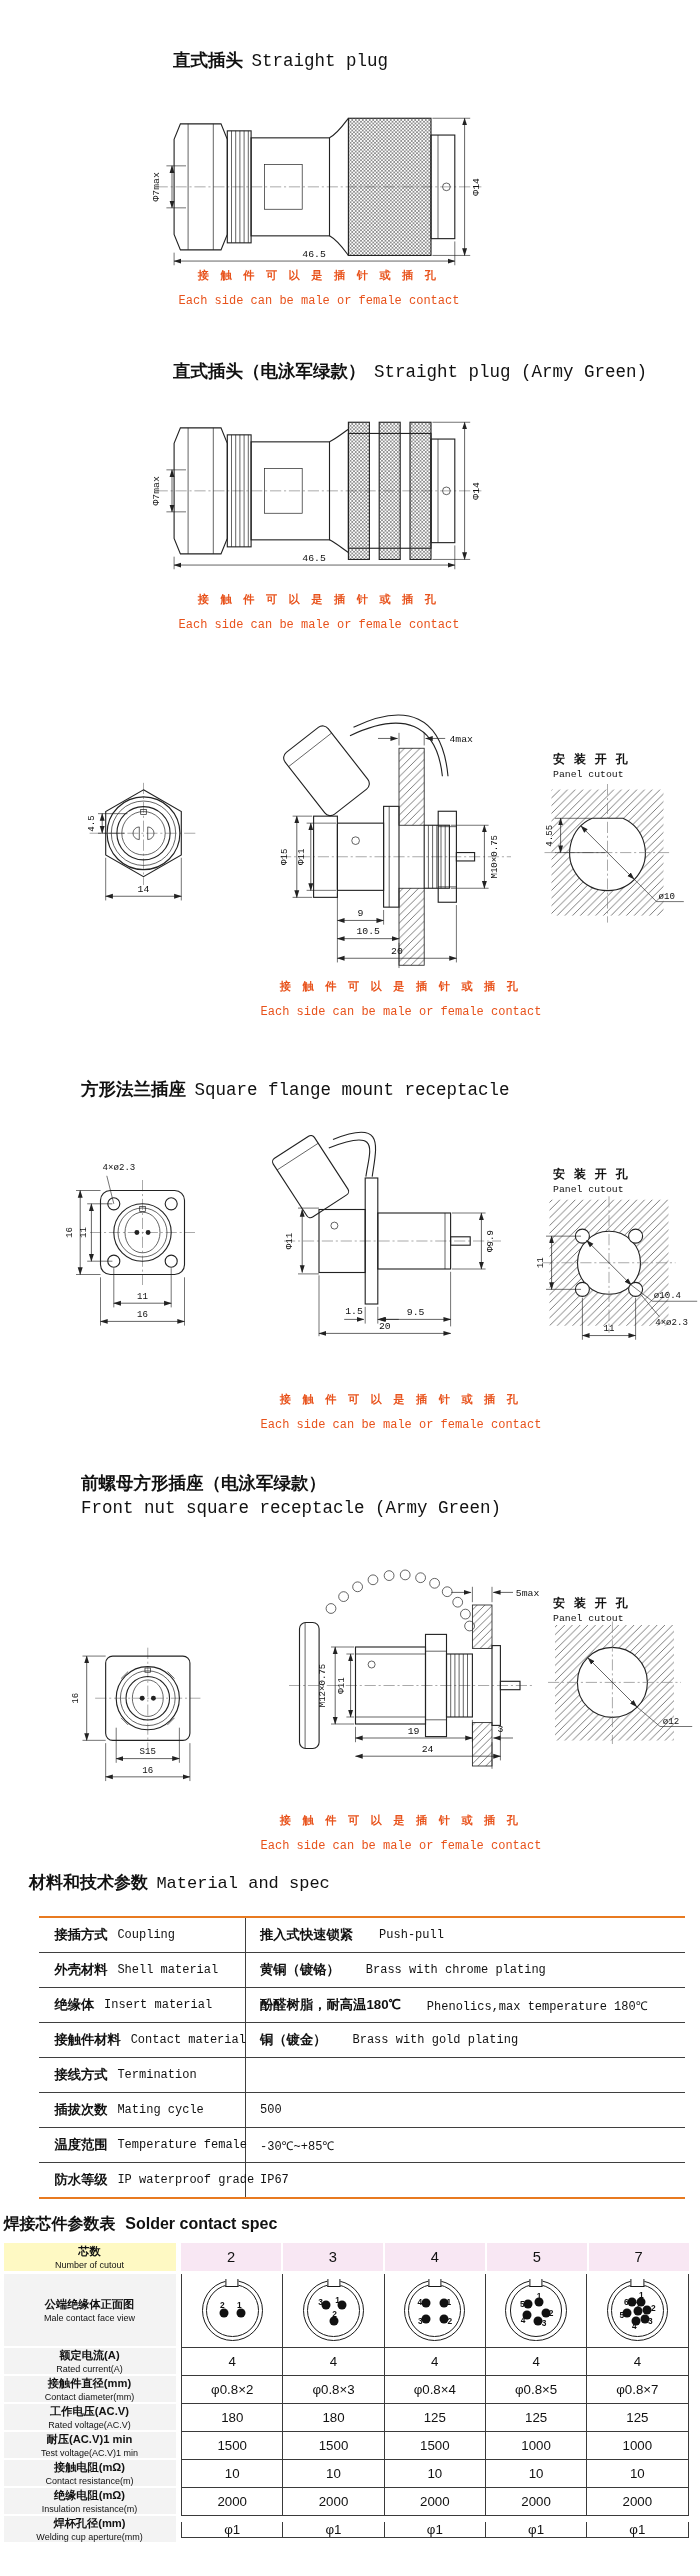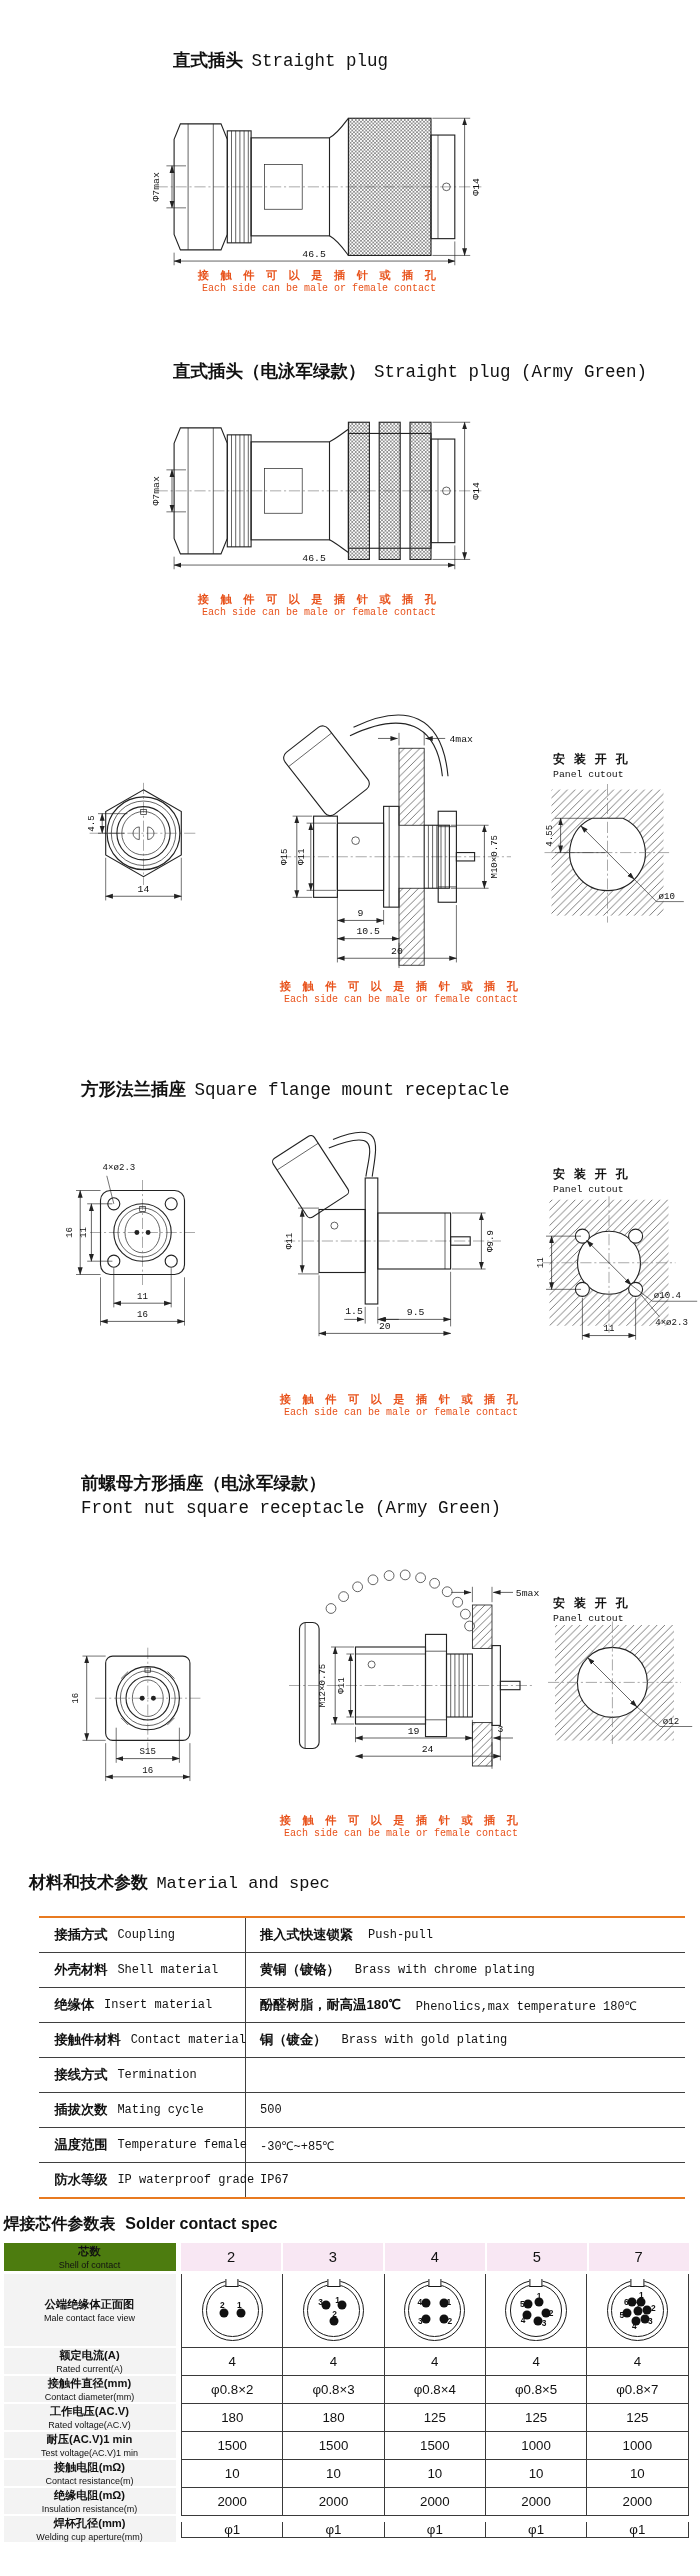--- a/index.html
+++ b/index.html
@@ -4,56 +4,56 @@
 <style>
   html,body{margin:0;padding:0;background:#fff;}
   #page{position:relative;width:700px;height:2576px;background:#ffffff;overflow:hidden;
         font-family:"Liberation Sans",sans-serif;color:#111;}
   .abs{position:absolute;}
   .sec-title{position:absolute;white-space:nowrap;font-size:17.5px;line-height:1.45;}
   .sec-title .zh{font-weight:700;font-family:"Liberation Sans",sans-serif;}
   .sec-title .en{font-family:"Liberation Mono",monospace;margin-left:8.4px;}
   .note{position:absolute;text-align:center;color:#e8521b;width:294px;}
   .note .nzh{font-size:11.2px;font-weight:700;letter-spacing:4.2px;}
-  .note .nen{font-size:10px;margin-top:0;font-family:"Liberation Mono",monospace;}
+  .note .nen{font-size:12px;margin-top:11px;font-family:"Liberation Mono",monospace;}
   .cutout-label{position:absolute;text-align:left;width:112px;}
   .cutout-label .czh{font-size:12px;font-weight:700;letter-spacing:2.8px;}
   .cutout-label .cen{font-size:9.8px;font-family:"Liberation Mono",monospace;margin-top:1.4px;}
   svg{overflow:visible;}
   .ol{fill:none;stroke:#222;stroke-width:1.6;}
   .thin{fill:none;stroke:#222;stroke-width:1;}
   .ext{stroke:#222;stroke-width:0.9;fill:none;}
   .dim{stroke:#222;stroke-width:1;fill:none;marker-start:url(#arr);marker-end:url(#arr);}
   .dime{stroke:#222;stroke-width:1;fill:none;marker-end:url(#arr);}
   .cl{stroke:#777;stroke-width:0.9;stroke-dasharray:16 4 3 4;fill:none;}
   .dt{font:14px "Liberation Mono",monospace;fill:#111;}
   .dts{font:13px "Liberation Mono",monospace;fill:#111;}
   
   #material-table{position:absolute;left:39px;top:1916px;width:646px;
       border-top:2.8px solid #e87a20;border-bottom:2.8px solid #e87a20;}
   .m-row{display:flex;height:34px;border-bottom:1.4px solid #3f3f3f;}
   .m-row:last-child{border-bottom:none;}
   .m-label{width:207px;border-right:1.4px solid #3f3f3f;display:flex;align-items:center;
       padding-left:15.4px;gap:9.8px;box-sizing:border-box;}
-  .m-value{flex:1;display:flex;align-items:center;padding-left:14px;gap:15px;}
+  .m-value{flex:1;display:flex;align-items:center;padding-left:14px;gap:26px;}
   .mzh{font-size:13.3px;font-weight:700;white-space:nowrap;}
   .men{font-size:12px;font-family:"Liberation Mono",monospace;white-space:nowrap;}
   
   #solder-table{position:absolute;left:3.5px;top:2243px;width:685px;}
   .st-row{display:flex;}
   .st-label{width:172px;background:#f3f3f3;margin-right:5.6px;margin-bottom:2.1px;display:flex;
       flex-direction:column;justify-content:center;align-items:center;text-align:center;}
   .slzh{font-size:11.2px;font-weight:700;}
   .slen{font-size:9px;margin-top:0.7px;}
   .st-data{flex:1;display:flex;border-left:1.4px solid #3a3a3a;border-right:1.4px solid #3a3a3a;
       border-bottom:1.4px solid #3a3a3a;}
   .st-cell{flex:1;display:flex;align-items:center;justify-content:center;font-size:13.3px;
       border-right:1.4px solid #3a3a3a;}
   .st-cell:last-child{border-right:none;}
-  .st-header .st-label{background:#4d7c0f;margin-bottom:2.8px;}
+  .st-header .st-label{background:#fef9c3;margin-bottom:2.8px;}
   .st-header .st-data{border:none;gap:2.1px;}
   .st-header .st-cell{background:#f8e7f3;border:none;font-size:14.7px;height:28px;}
   
   .face{position:relative;width:64px;height:64px;}
   .fo{position:absolute;inset:1.4px;border:1.8px solid #1a1a1a;border-radius:50%;}
   .fi{position:absolute;inset:5.6px;border:1.4px solid #1a1a1a;border-radius:50%;}
   .fnotch{position:absolute;top:0;left:50%;width:11.2px;height:7px;transform:translateX(-50%);
       background:#fff;border-left:1.4px solid #1a1a1a;border-right:1.4px solid #1a1a1a;
       border-bottom:1.4px solid #1a1a1a;}
   .fpin{position:absolute;width:9px;height:9px;border-radius:50%;background:#111;
@@ -505,21 +505,21 @@
     </div>
 
   <div class="sec-title" style="left:3.5px;top:2212px;font-size:16px;">
     <span class="zh">焊接芯件参数表</span><span class="zh" style="margin-left:9.8px;">Solder contact spec</span>
   </div>
 
   <div id="solder-table">
       <div class="st-row st-header" style="height: 31px;">
         <div class="st-label">
           <div class="slzh">芯数</div>
-          <div class="slen">Shell of contact</div>
+          <div class="slen">Number of cutout</div>
         </div>
         <div class="st-data">
           <div class="st-cell">2</div>
           <div class="st-cell">3</div>
           <div class="st-cell">4</div>
           <div class="st-cell">5</div>
           <div class="st-cell">7</div>
         </div>
       </div>
       <div class="st-row" style="height: 74px;">

